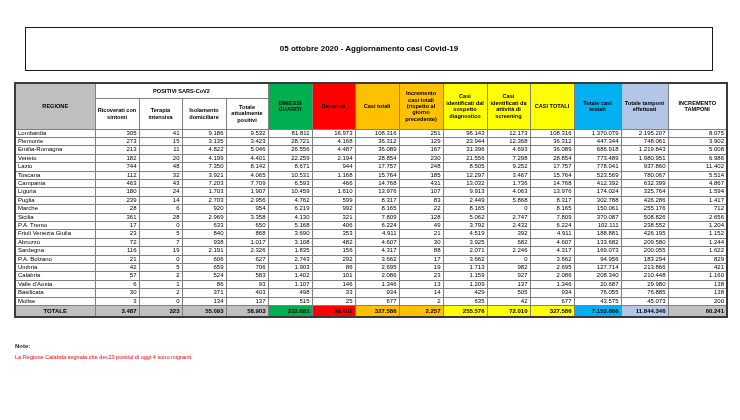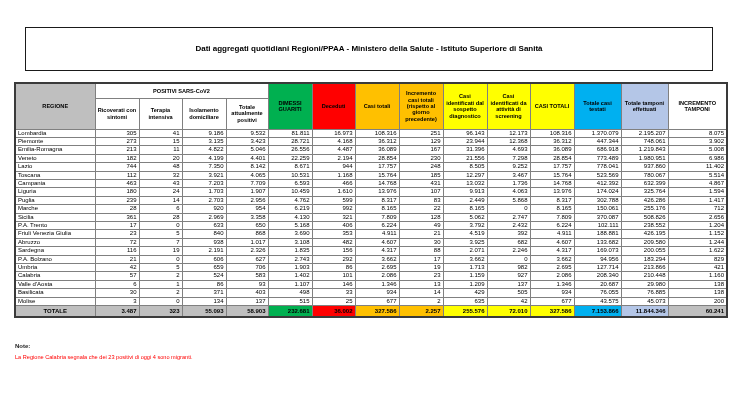--- a/index.html
+++ b/index.html
@@ -53,21 +53,21 @@
   tr.totale td.c13{background:#b4c6e7;}
   tr.totale td.c14{background:#bfbfbf;}
   .note-block{position:absolute;left:15px;top:343px;}
   .note-label{font-size:6px;font-weight:bold;color:#1f1f1f;}
   .note-text{font-size:5.6px;color:#ff0000;margin-top:5px;}
 </style>
 </head>
 <body>
 
 <div class="title-box">
-  <div>Dati aggregati quotidiani Regioni/PPAA - Ministero della Salute - Istituto Superiore di Sanità</div>
+  <div>05 ottobre 2020 - Aggiornamento casi Covid-19</div>
 </div>
 
 <table class="report">
   <colgroup>
     <col style="width:80px">
       <col style="width:44px">
       <col style="width:43px">
       <col style="width:44px">
     <col style="width:42px">
       <col style="width:44px">

